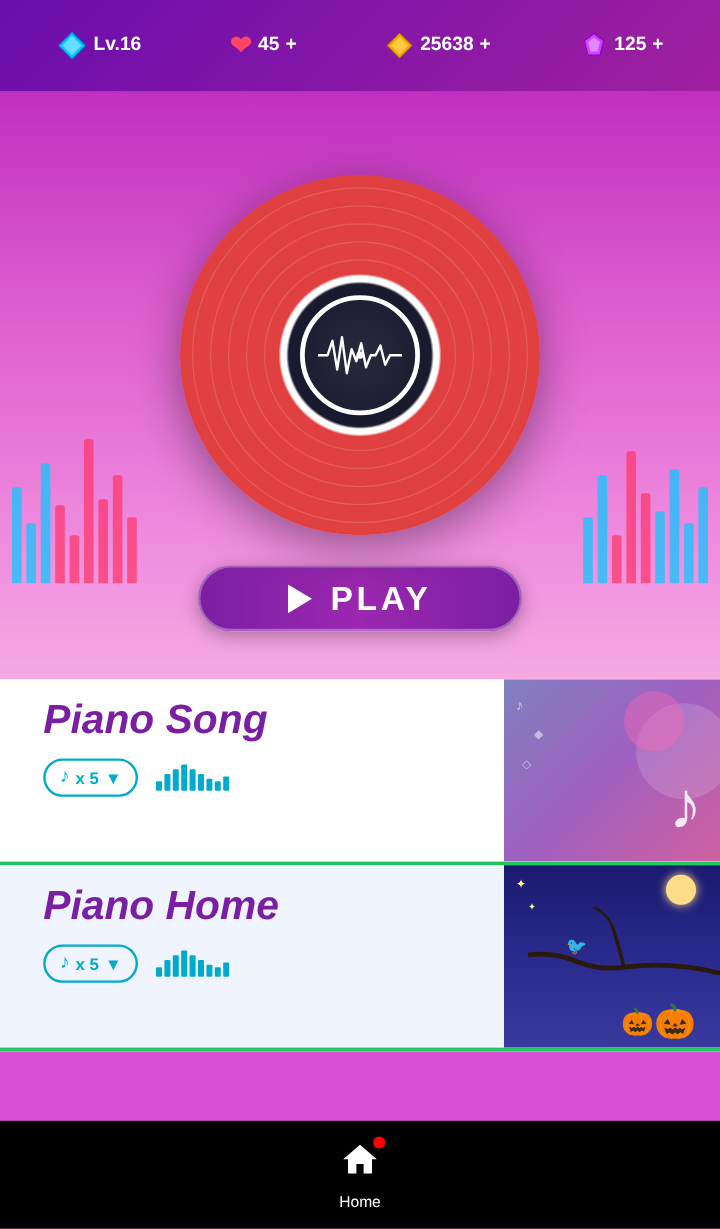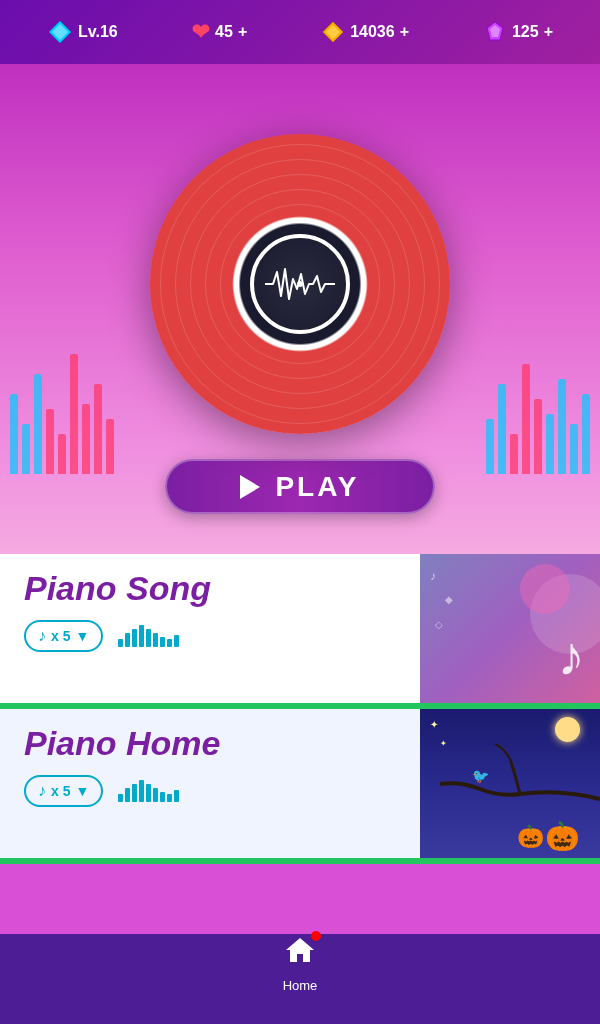--- a/index.html
+++ b/index.html
@@ -8,21 +8,21 @@
       height: 1024px;
       overflow: hidden;
       font-family: Arial, sans-serif;
       background: #d94fd6;
       position: relative;
     }
 
     
     #top-bar {
       width: 100%;
-      height: 64px;
+      height: 76px;
       background: linear-gradient(135deg, #6a0dad, #a020a0);
       display: flex;
       align-items: center;
       justify-content: space-around;
       padding: 0 10px;
       z-index: 10;
       position: relative;
     }
     .stat-item {
       display: flex;
@@ -127,24 +127,24 @@
       width: 100%;
       background: #fff;
       flex: 1;
     }
     .song-card {
       width: 100%;
       height: 155px;
       background: white;
       display: flex;
       align-items: flex-start;
-      padding: 15px 24px;
+      padding: 15px 36px;
       position: relative;
       overflow: hidden;
-      border-bottom: 6px solid #22c55e;
+      border-bottom: 3px solid #22c55e;
     }
     .song-card-content {
       flex: 1;
       display: flex;
       flex-direction: column;
       gap: 12px;
       z-index: 2;
     }
     .song-title {
       font-size: 34px;
@@ -197,23 +197,23 @@
     .card-thumb-2 {
       background: linear-gradient(135deg, #4040a0 0%, #6060c0 50%, #8080e0 100%);
     }
 
     
     #bottom-nav {
       position: absolute;
       bottom: 0;
       width: 100%;
       height: 90px;
-      background: #4c1d95;
-      display: flex;
-      align-items: flex-start;
+      background: #000000;
+      display: flex;
+      align-items: center;
       justify-content: space-around;
     }
     .nav-item {
       display: flex;
       flex-direction: column;
       align-items: center;
       gap: 5px;
       color: #888;
       font-size: 13px;
       cursor: pointer;
@@ -248,21 +248,21 @@
   <div class="stat-item">
     <span style="font-size:22px; color:#ff4466;">❤</span>
     <span>45</span>
     <span style="cursor:pointer;">+</span>
   </div>
   <div class="stat-item">
     <svg width="24" height="24" viewBox="0 0 24 24">
       <polygon points="12,2 22,12 12,22 2,12" fill="#ffaa00" stroke="#cc8800" stroke-width="1"></polygon>
       <polygon points="12,5 19,12 12,19 5,12" fill="#ffcc44"></polygon>
     </svg>
-    <span>14036</span>
+    <span>25638</span>
     <span style="cursor:pointer;">+</span>
   </div>
   <div class="stat-item">
     <svg width="24" height="24" viewBox="0 0 24 24">
       <polygon points="12,2 20,8 17,20 7,20 4,8" fill="#cc44ff" stroke="#9900cc" stroke-width="1"></polygon>
       <polygon points="12,5 17,9 15,17 9,17 7,9" fill="#dd88ff"></polygon>
     </svg>
     <span>125</span>
     <span style="cursor:pointer;">+</span>
   </div>

